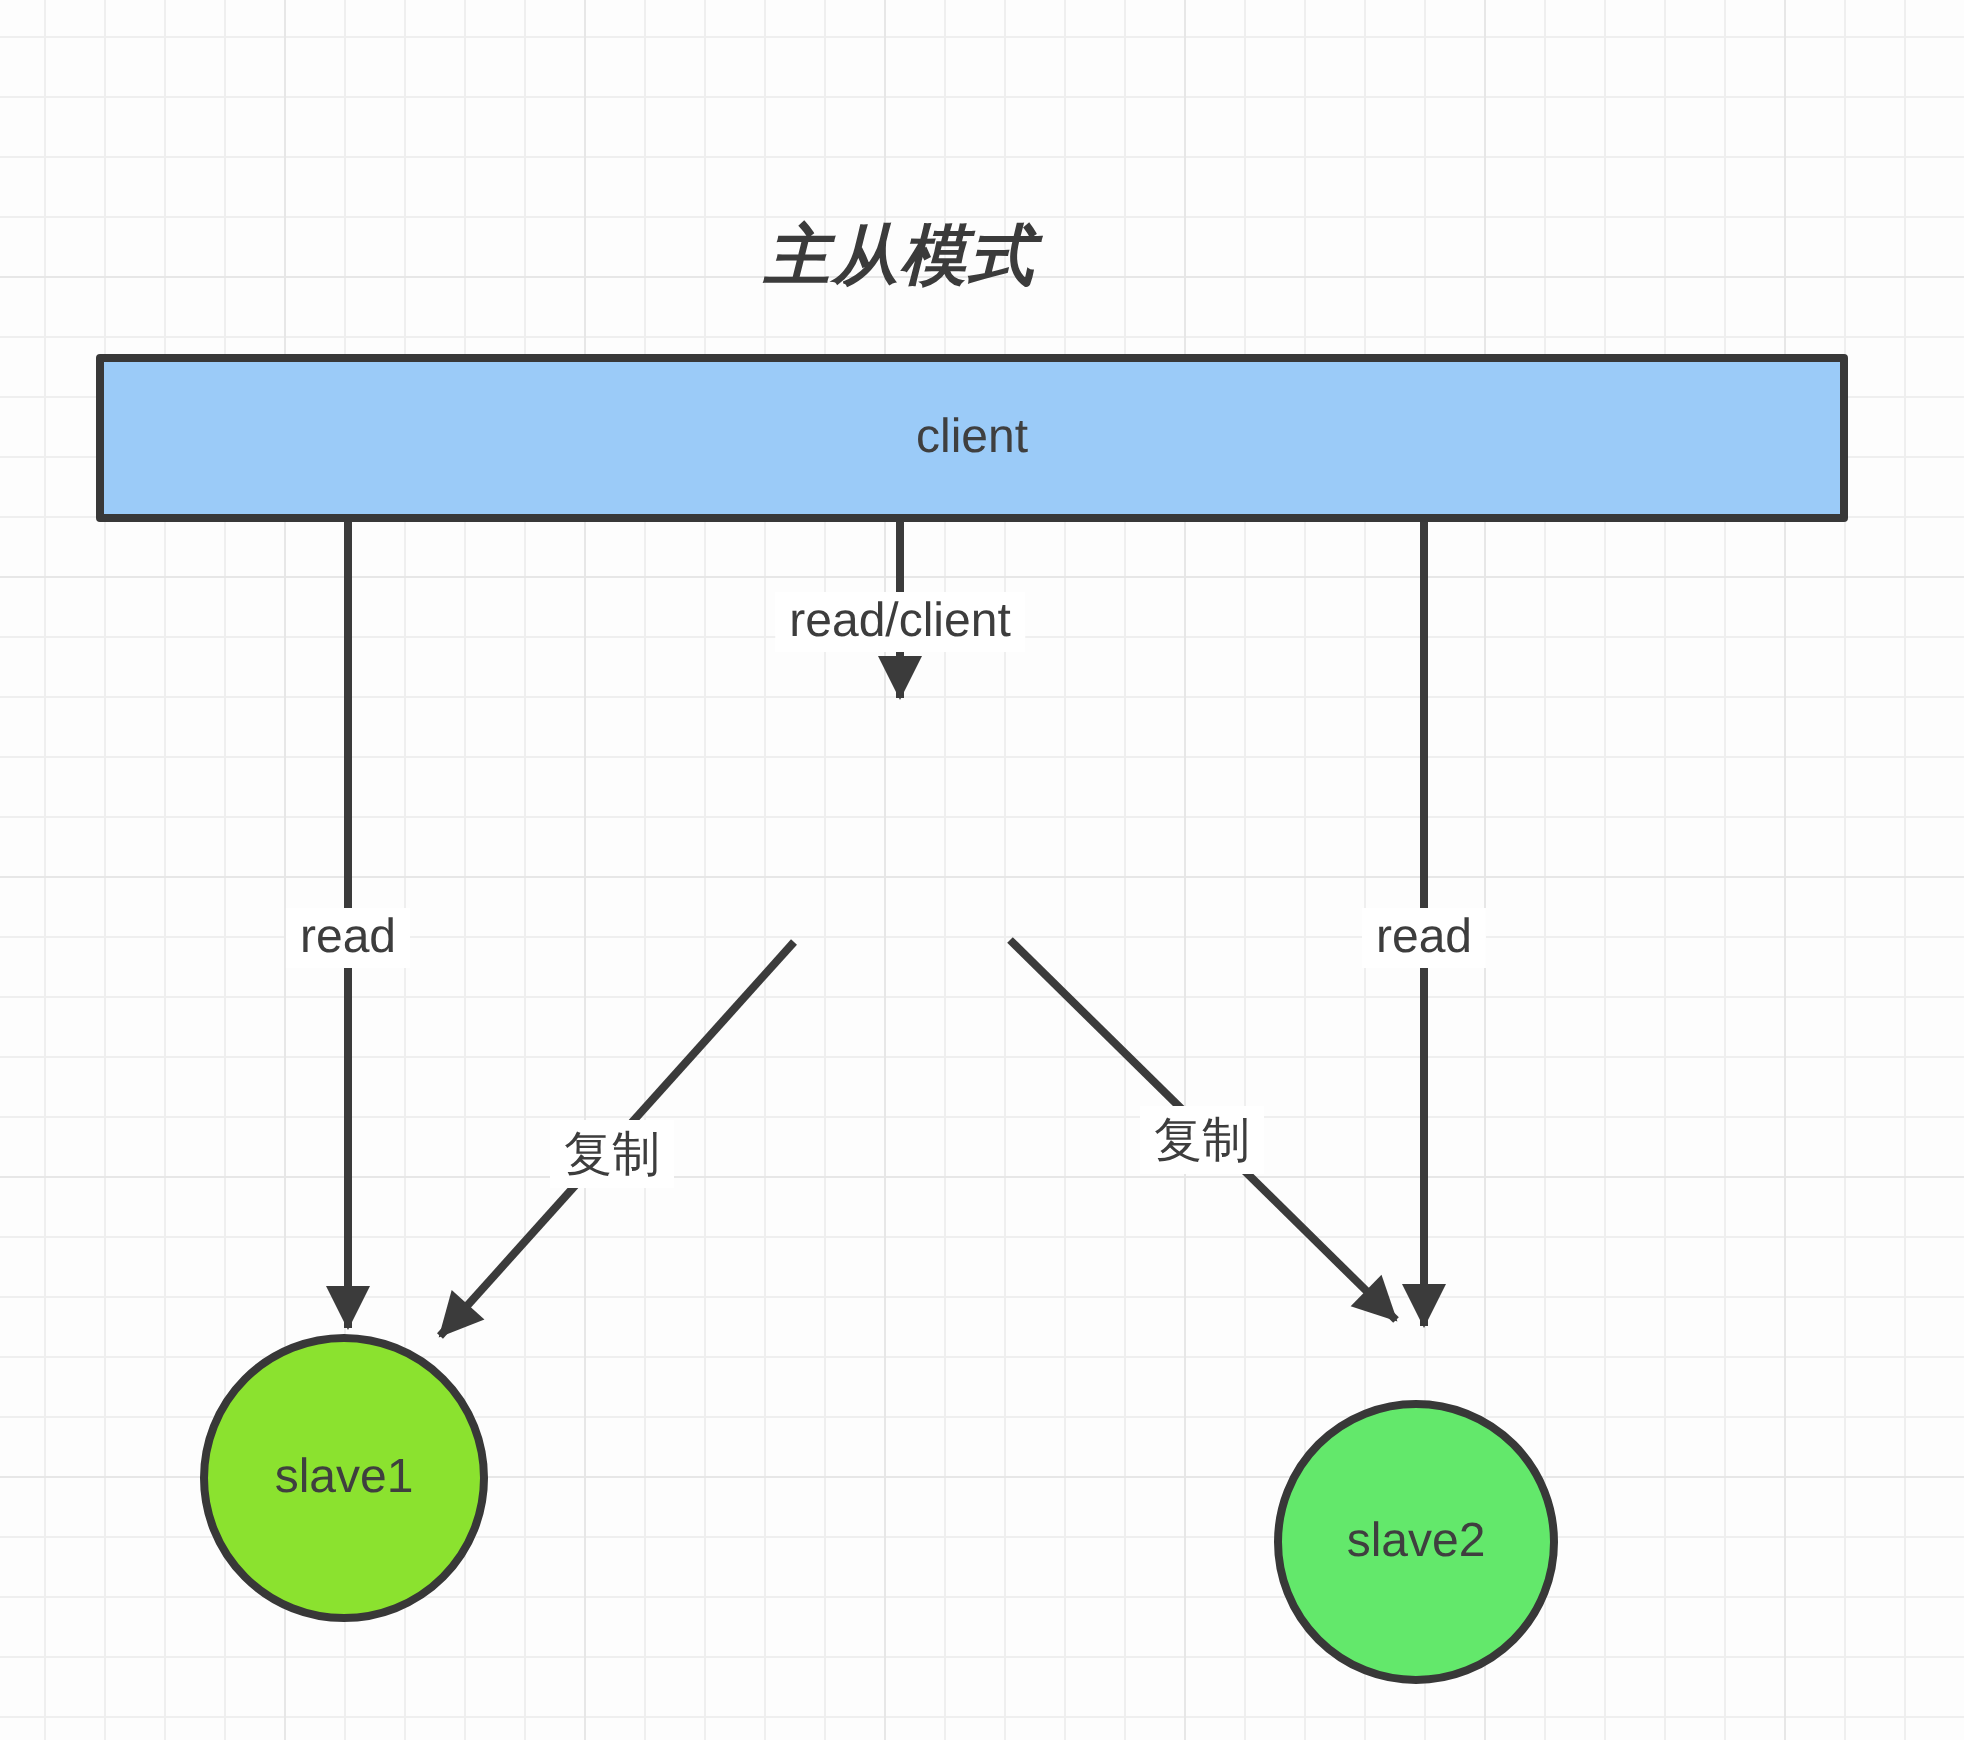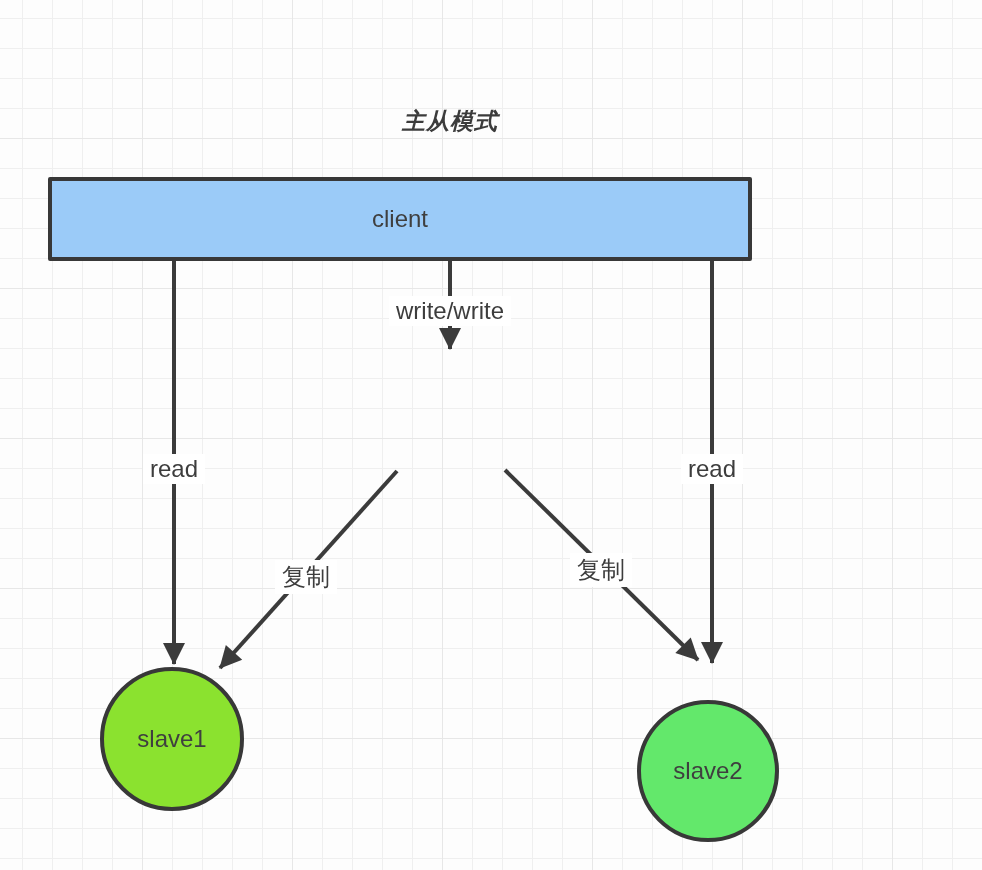--- a/index.html
+++ b/index.html
@@ -18,21 +18,21 @@
       linear-gradient(90deg, #efefef 1px, transparent 1px);
     background-size: 150px 150px, 150px 150px, 30px 30px, 30px 30px;
     background-position: -8px -12px, -8px -12px, -8px -12px, -8px -12px;
   }
 
   .diagram-title {
     position: absolute;
     left: 450px;
     top: 106px;
     transform: translateX(-50%);
-    font-size: 23px;
+    font-size: 33px;
     font-weight: bold;
     font-style: italic;
     color: #3b3b3b;
     letter-spacing: 1px;
     white-space: nowrap;
   }
 
   .edges-svg {
     position: absolute;
     left: 0; top: 0;
@@ -45,21 +45,21 @@
     box-sizing: border-box;
     border: 4px solid #383838;
     display: flex;
     align-items: center;
     justify-content: center;
     font-size: 24px;
     color: #3f3f3f;
   }
   .rect-node {
     left: 48px; top: 177px;
-    width: 704px; height: 84px;
+    width: 876px; height: 84px;
     border-radius: 2px;
   }
   .circle-node { border-radius: 50%; }
   .node-master { left: 379px; top: 352px; width: 142px; height: 142px; }
   .node-slave1 { left: 100px; top: 667px; width: 144px; height: 144px; }
   .node-slave2 { left: 637px; top: 700px; width: 142px; height: 142px; }
 
   .edge-label {
     position: absolute;
     transform: translate(-50%, -50%);
@@ -101,21 +101,21 @@
 
 
   <div class="shape circle-node node-slave1" style="background-color: rgb(139, 226, 47);">
     <span>slave1</span>
   </div>
 
   <div class="shape circle-node node-slave2" style="background-color: rgb(99, 232, 107);">
     <span>slave2</span>
   </div>
 
-  <div class="edge-label lbl-read-write">write/write</div>
+  <div class="edge-label lbl-read-write">read/client</div>
 
   <div class="edge-label lbl-read-left">read</div>
 
   <div class="edge-label lbl-read-right">read</div>
 
   <div class="edge-label lbl-copy-left">复制</div>
 
   <div class="edge-label lbl-copy-right">复制</div>
 
 </div>

